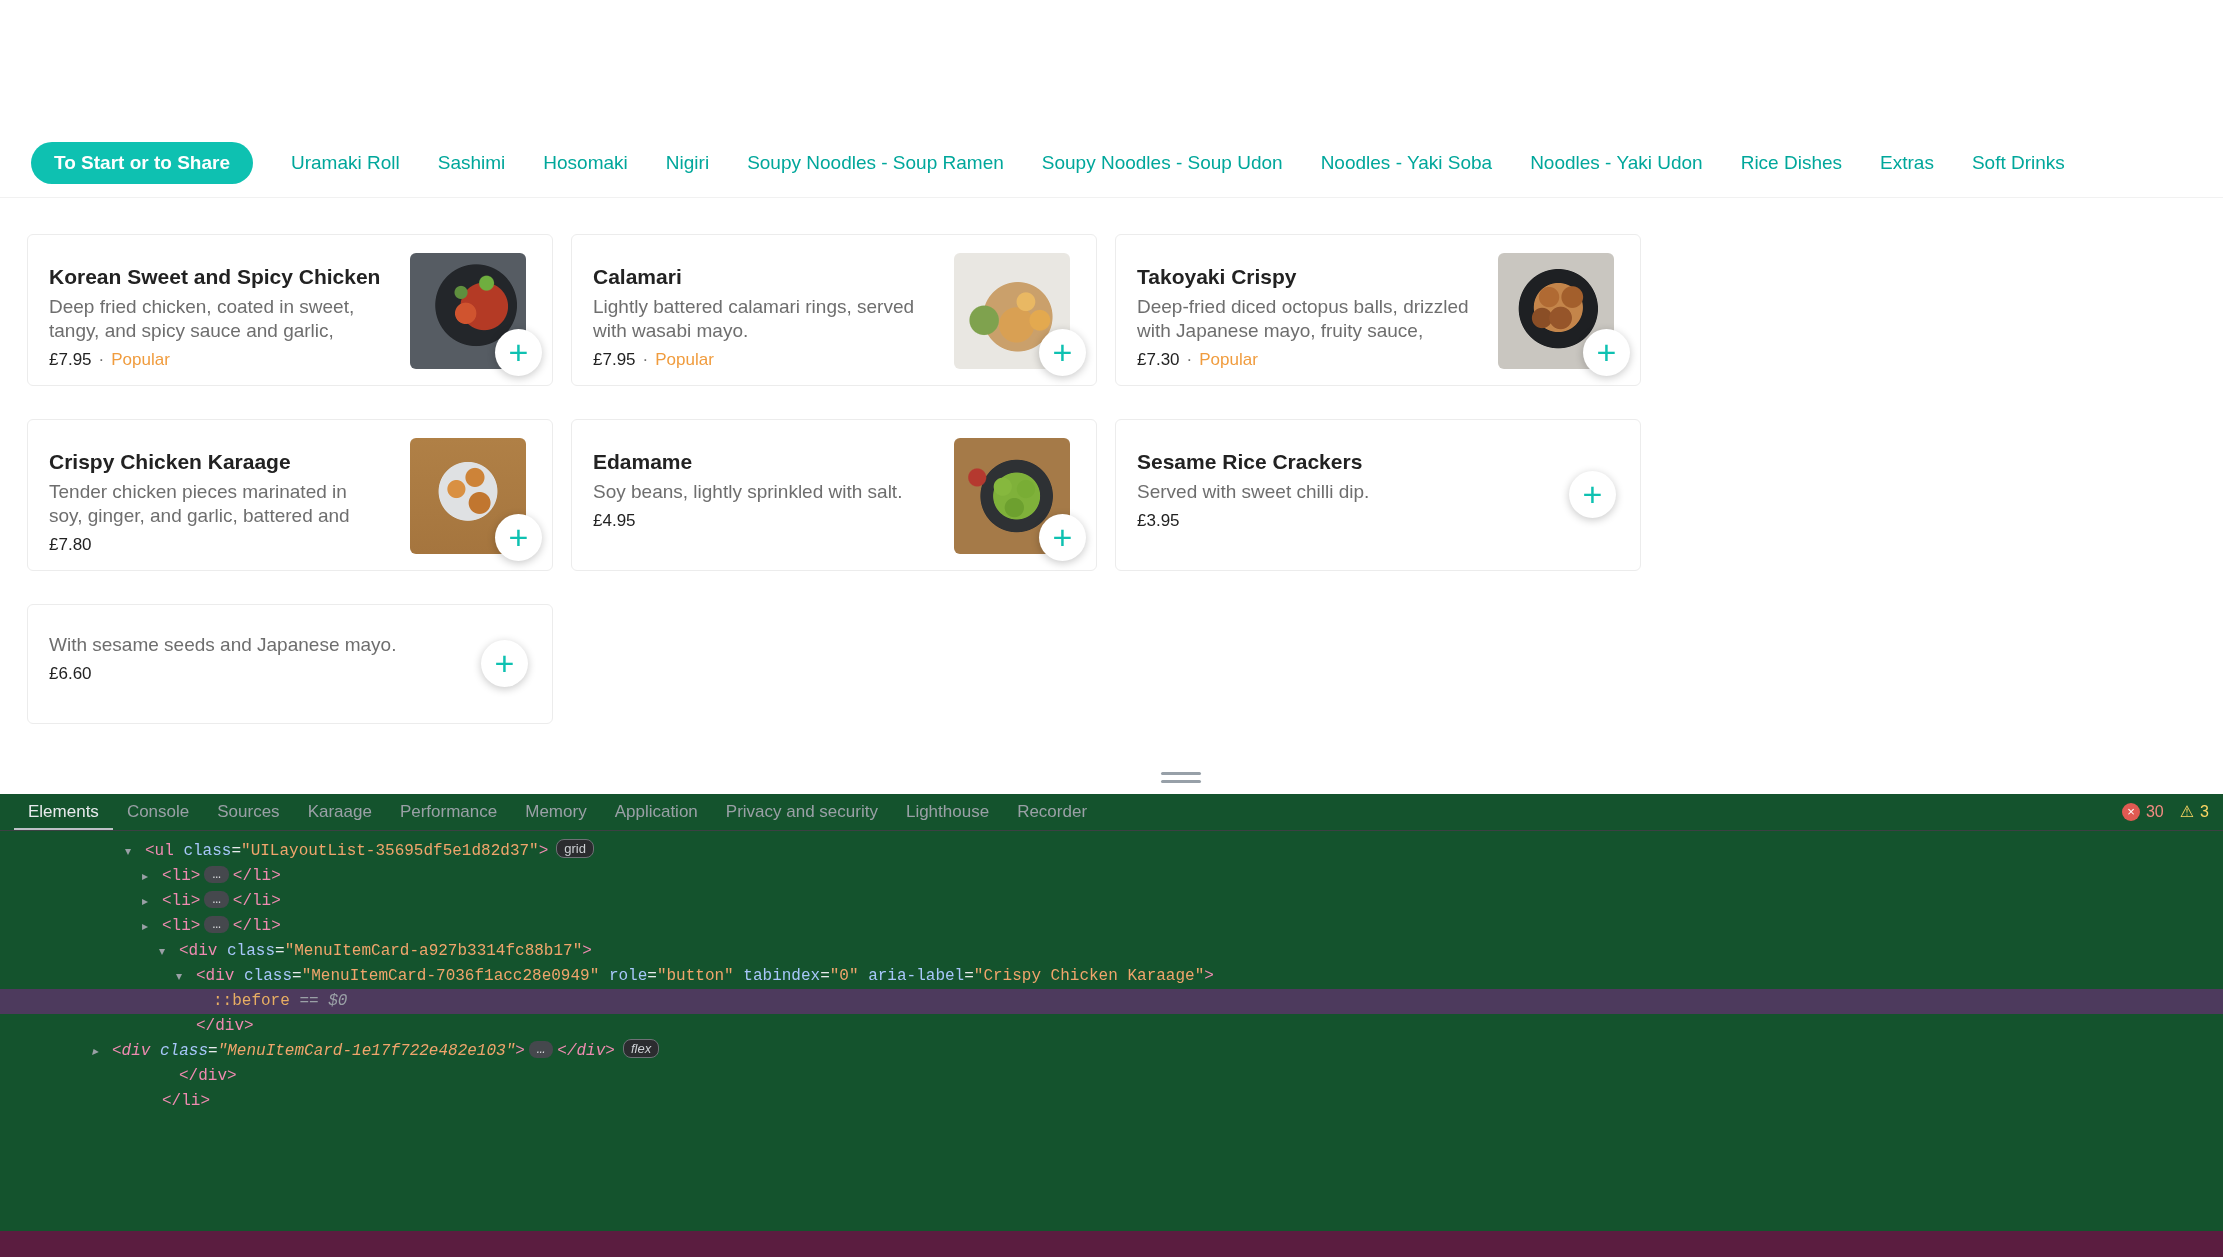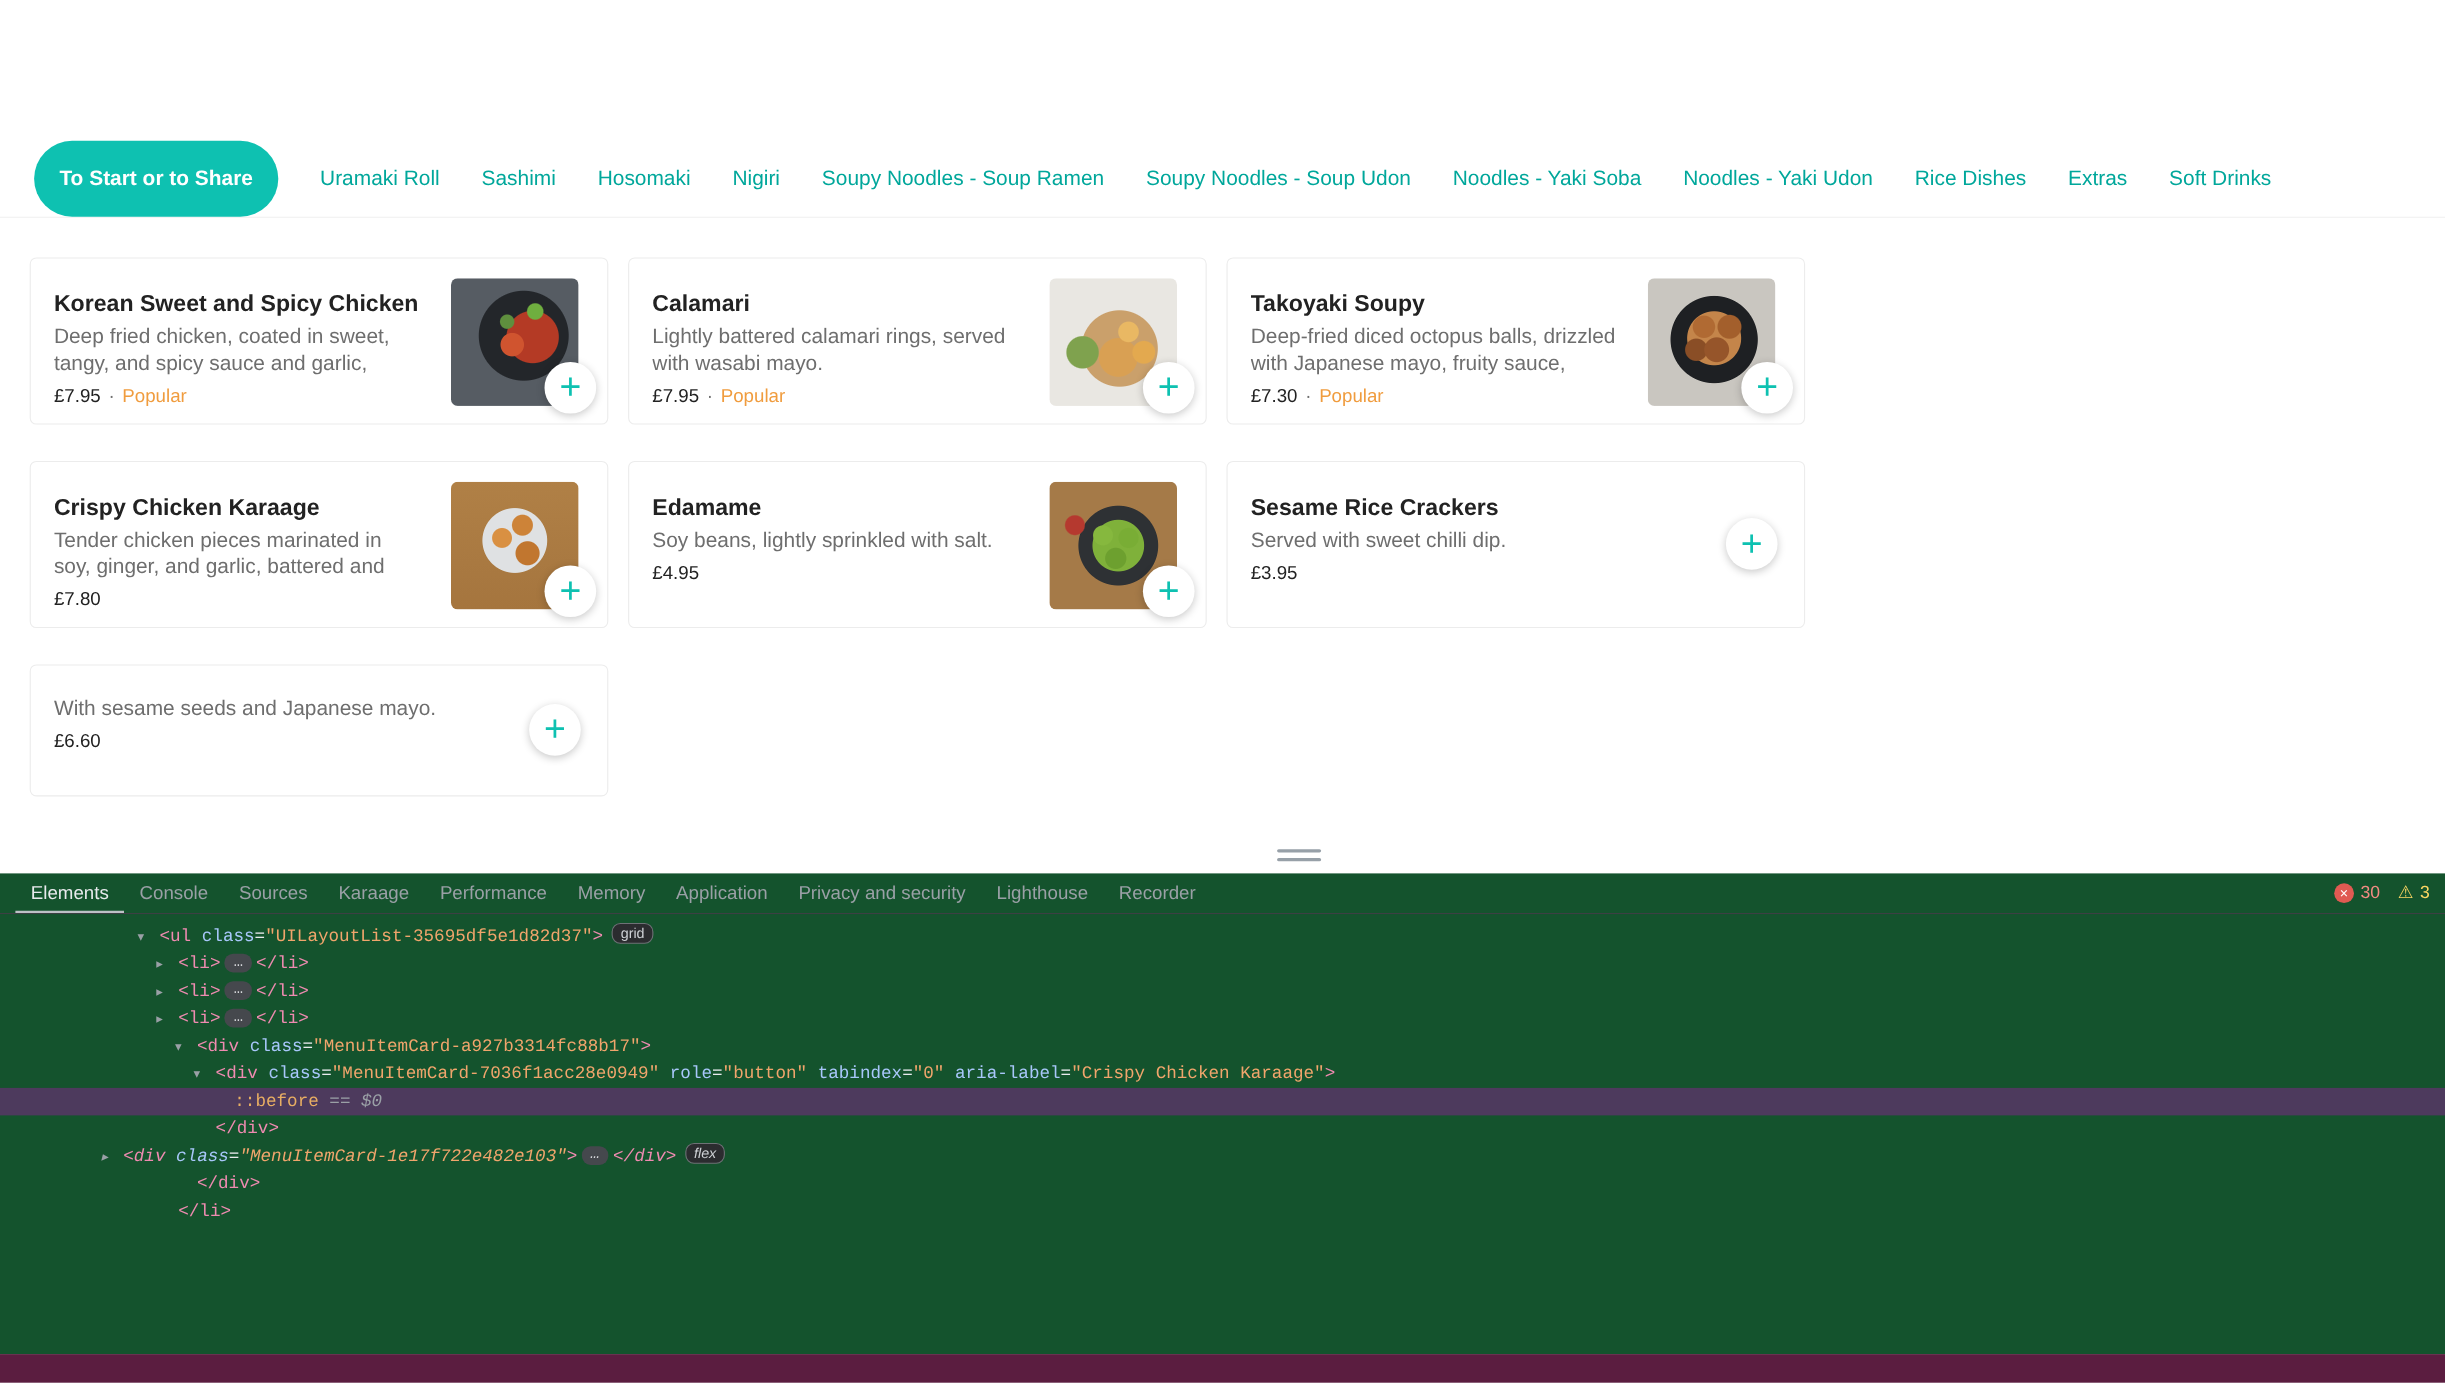--- a/index.html
+++ b/index.html
@@ -7,21 +7,21 @@
     width:2223px;height:1257px;position:relative;overflow:hidden;
     background:#ffffff;
     font-family:"Liberation Sans","DejaVu Sans",sans-serif;
     --accent:#0ec1b1; --nav-link:#00a79b; --popular:#f09c3e; --footer:#5b1d40;
     --dt-sel:#4d3a5d; --dt-tag:#ef8bb1; --dt-attr:#a8c7fa; --dt-val:#f0a56c;
     --dt-pseudo:#e8ae63; --err:#e05a52; --warn:#fdd663;
   }
 
   
   .catbar{position:absolute;top:128px;left:0;width:2223px;height:70px;
-    display:flex;justify-content:space-between;
+    display:flex;align-items:center;justify-content:space-between;
     box-sizing:border-box;padding:0 158px 0 31px;border-bottom:1px solid #f1f1f1;background:#fff}
   .cat{font-size:19px;color:var(--nav-link);white-space:nowrap;background:none;border:none;
     padding:0;cursor:pointer;font-family:inherit}
   .cat.active{background:var(--accent);color:#fff;font-weight:700;padding:10px 23px;border-radius:999px}
 
   
   .grid{position:absolute;top:234px;left:27px;display:grid;
     grid-template-columns:repeat(3,526px);column-gap:18px;row-gap:33px;align-items:start}
   .card{position:relative;height:152px;background:#fff;border:1px solid #ececec;border-radius:6px;
     box-sizing:border-box;padding:28px 21px 0 21px}
@@ -141,21 +141,21 @@
         <button class="add">+</button>
       </div>
       <div class="card has-img">
         <div class="title">Calamari</div>
         <div class="desc">Lightly battered calamari rings, served with wasabi mayo.</div>
         <div class="price-row"><span class="price">£7.95</span><span class="sep">·</span><span class="popular">Popular</span></div>
         <div class="thumb img-2"></div>
         <button class="add">+</button>
       </div>
       <div class="card has-img">
-        <div class="title">Takoyaki Soupy</div>
+        <div class="title">Takoyaki Crispy</div>
         <div class="desc">Deep-fried diced octopus balls, drizzled with Japanese mayo, fruity sauce, and...</div>
         <div class="price-row"><span class="price">£7.30</span><span class="sep">·</span><span class="popular">Popular</span></div>
         <div class="thumb img-3"></div>
         <button class="add">+</button>
       </div>
       <div class="card has-img">
         <div class="title">Crispy Chicken Karaage</div>
         <div class="desc">Tender chicken pieces marinated in soy, ginger, and garlic, battered and deep-frie...</div>
         <div class="price-row"><span class="price">£7.80</span></div>
         <div class="thumb img-4"></div>

